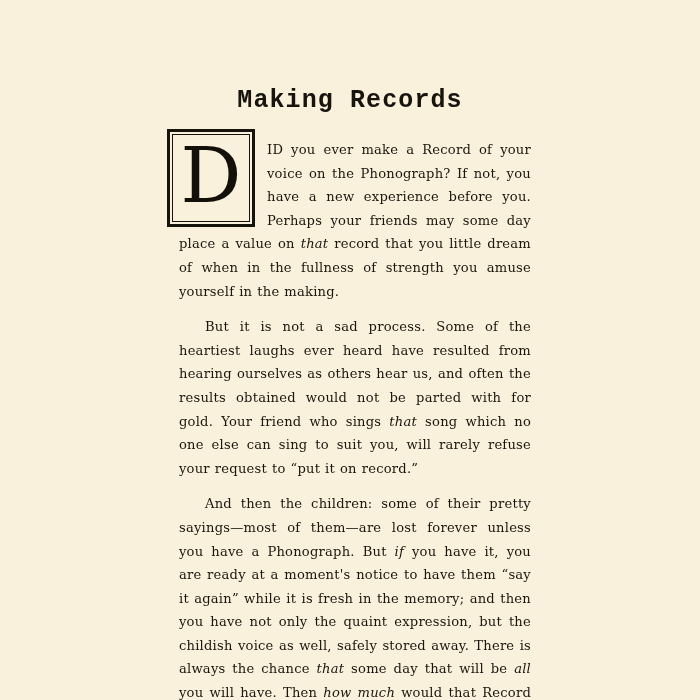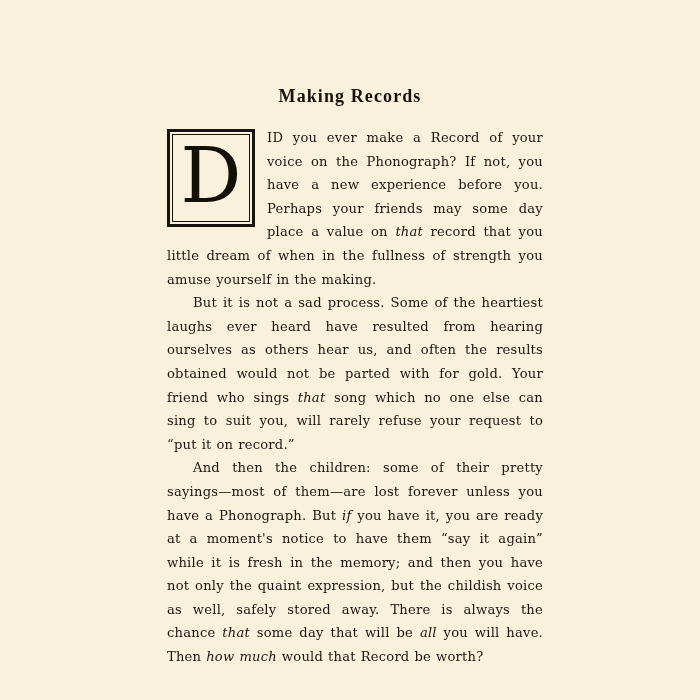--- a/index.html
+++ b/index.html
@@ -19,23 +19,23 @@
     height: 700px;
     background: #faf1dc;
     box-sizing: border-box;
   }
   .page-title {
     position: absolute;
     top: 86px;
     left: 0;
     width: 700px;
     text-align: center;
-    font-family: Liberation Serif, serif;
+    font-family: Liberation Mono, monospace;
     font-weight: bold;
-    font-size: 18px;
+    font-size: 25px;
     letter-spacing: 1.1px;
     color: #17140e;
   }
   .article-body {
     position: absolute;
     top: 126px;
     left: 167px;
     width: 376px;
     color: #1a160f;
     font-family: "DejaVu Serif", serif;
@@ -73,21 +73,21 @@
     top: 50%;
     transform: translateY(-52%);
     text-align: center;
     font-family: "DejaVu Serif", serif;
     font-weight: normal;
     font-size: 76px;
     line-height: 76px;
     color: #131009;
   }
   p.para {
-    margin: 0;
+    margin: 12px;
     text-indent: 26px;
     text-align: justify;
   }
   p.para.first {
     text-indent: 0;
   }
   .para em {
     font-style: italic;
   }
   .clearer { clear: both; height: 0; }

